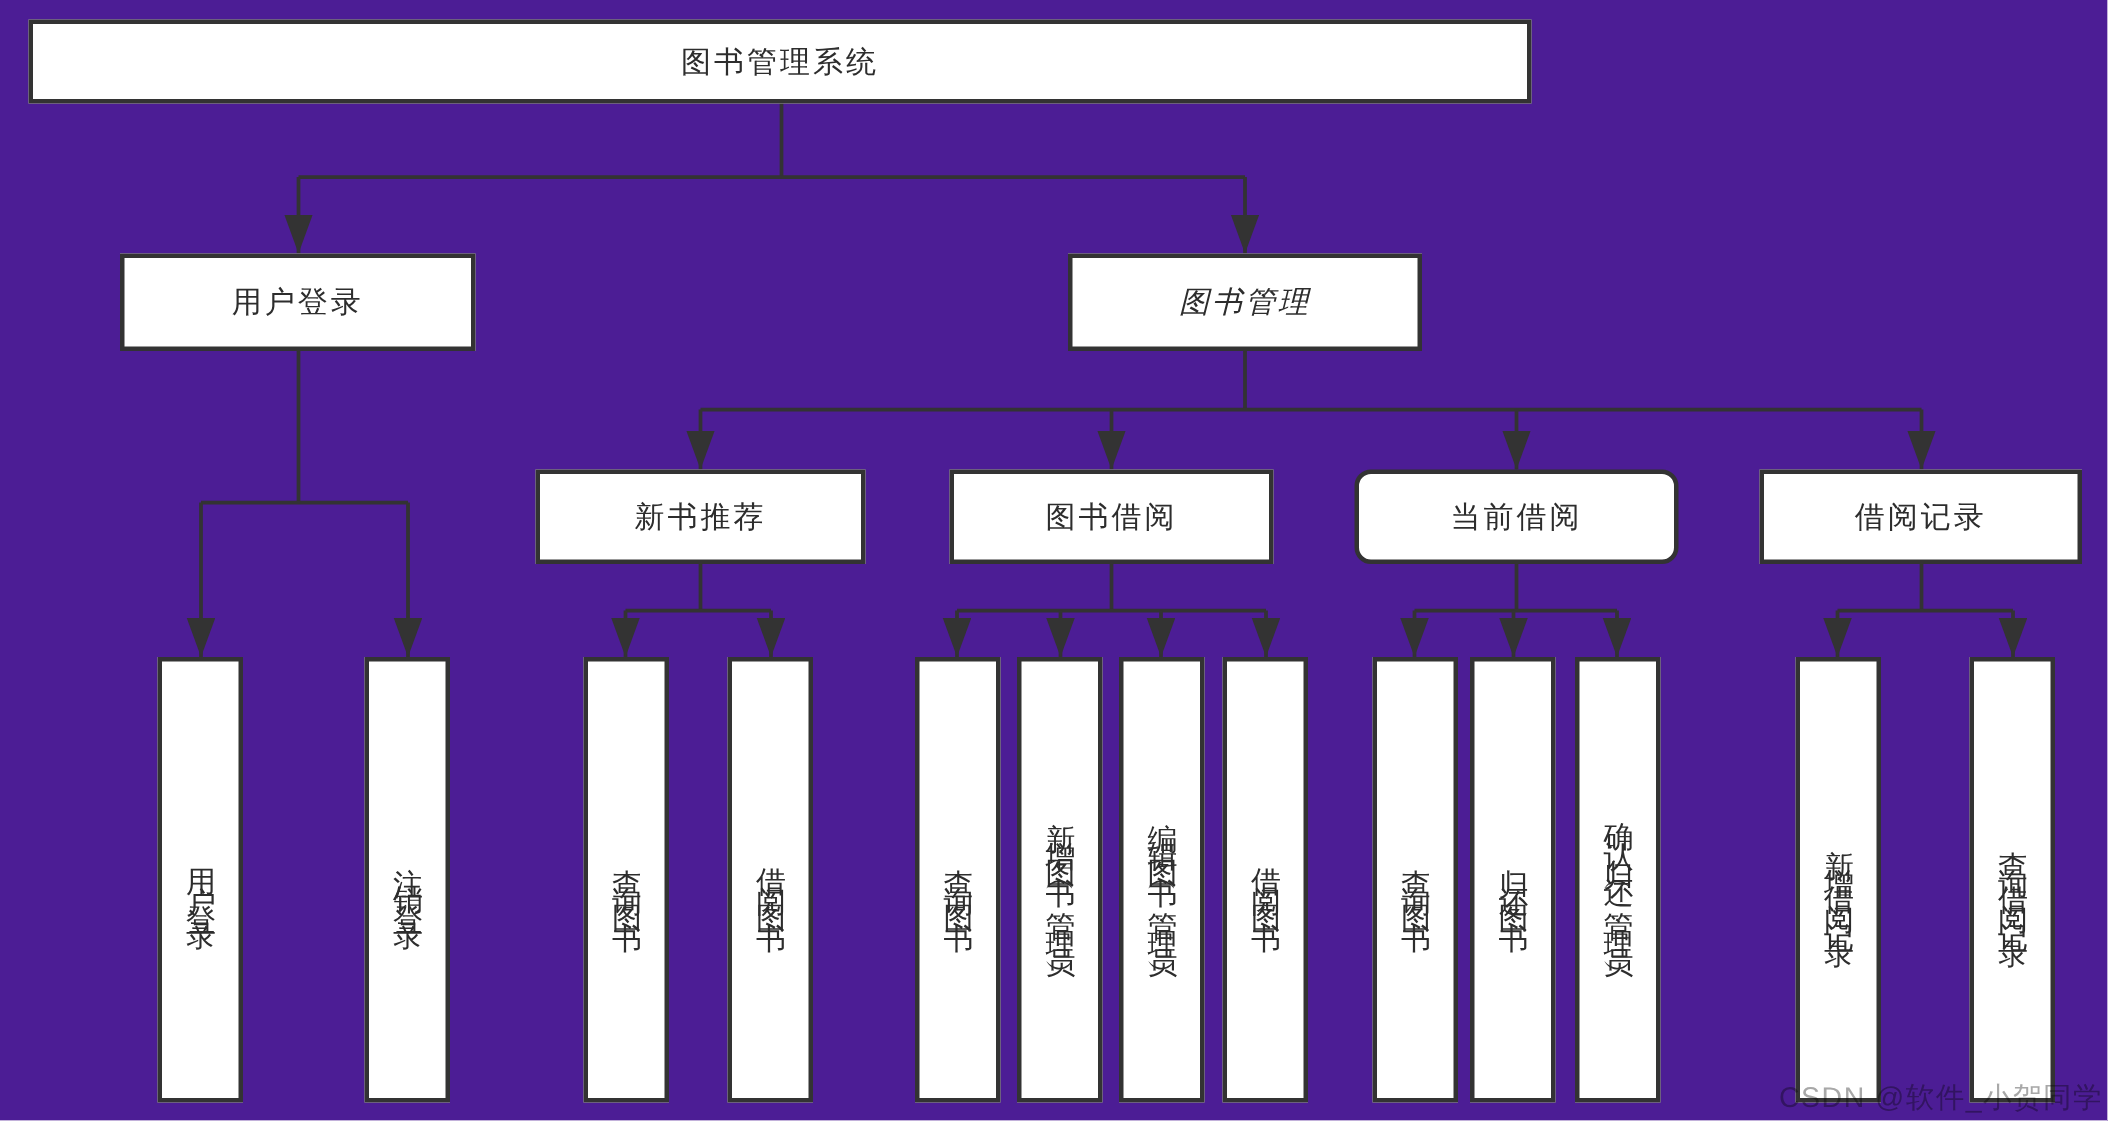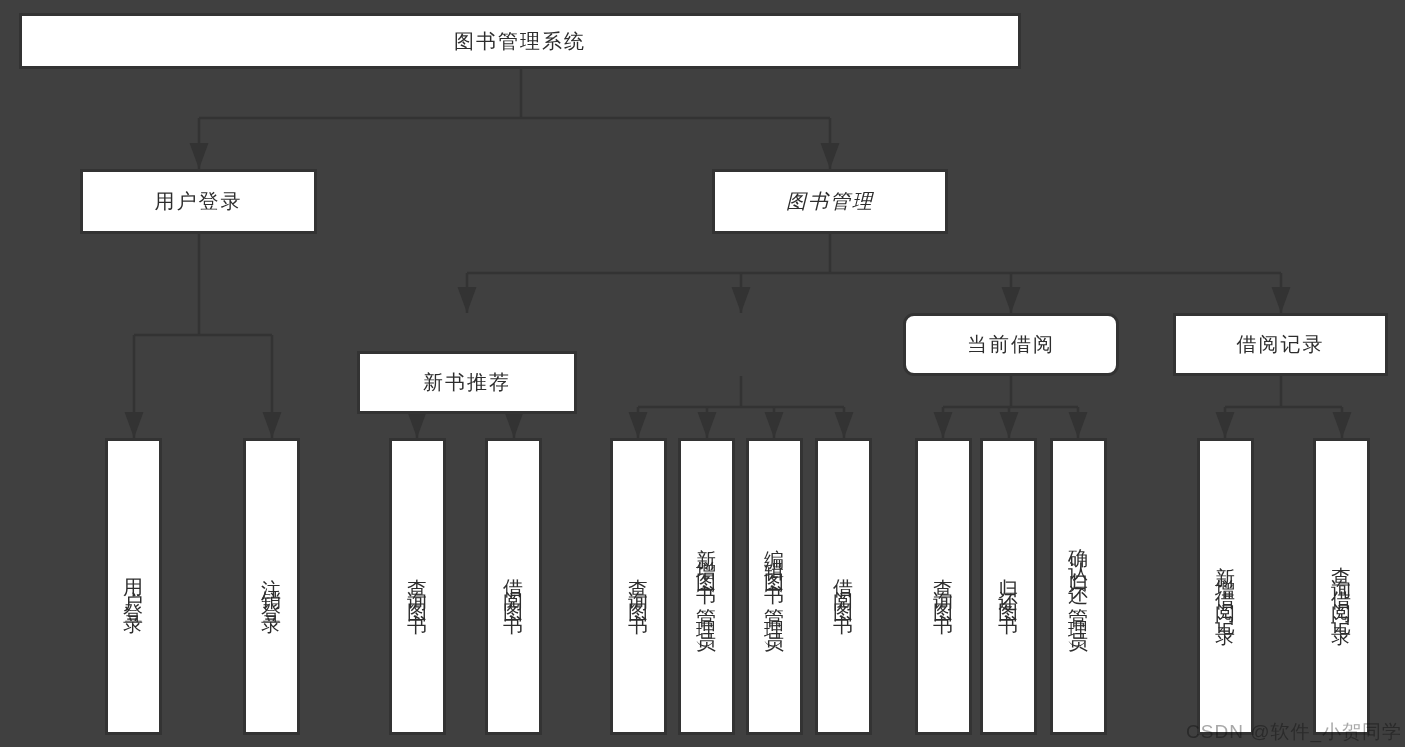--- a/index.html
+++ b/index.html
@@ -1,19 +1,19 @@
 <!DOCTYPE html>
 <html><head>
 <meta charset="utf-8">
 <style>
   html, body { margin: 0; padding: 0; background: #ffffff; }
   #canvas {
     position: relative;
     width: 1405px; height: 747px;
-    background: #404040;
+    background: #4c1d95;
     font-family: "Liberation Sans", sans-serif;
     overflow: hidden;
   }
   #wires { position: absolute; left: 0; top: 0; width: 1405px; height: 747px; }
   .hbox {
     position: absolute;
     box-sizing: border-box;
     border: 3px solid #333333;
     background: #ffffff;
     display: flex; align-items: center; justify-content: center;
@@ -110,21 +110,22 @@
       <line x1="1225" y1="407" x2="1225" y2="438" marker-end="url(#ah)"></line>
       <line x1="1342" y1="407" x2="1342" y2="438" marker-end="url(#ah)"></line>
     </g>
   </svg>
 
   <div class="hbox" style="left:19px; top:13px; width:1002px; height:56px;">图书管理系统</div>
 
   <div class="hbox" style="left:80px; top:169px; width:237px; height:65px;">用户登录</div>
   <div class="hbox" style="left:712px; top:169px; width:236px; height:65px;font-style:italic;">图书管理</div>
 
-  <div class="hbox" style="left:357px; top:313px; width:220px; height:63px;margin-top:38px;">新书推荐</div>
+  <div class="hbox" style="left:357px; top:313px; width:220px; height:63px;">新书推荐</div>
+  <div class="hbox" style="left:633px; top:313px; width:216px; height:63px;">图书借阅</div>
   <div class="hbox" style="left:903px; top:313px; width:216px; height:63px;border-radius:11px;">当前借阅</div>
   <div class="hbox" style="left:1173px; top:313px; width:215px; height:63px;">借阅记录</div>
 
   <div class="vbox" style="left:105px;">
     <span class="vtext">用户登录</span>
   </div>
   <div class="vbox" style="left:243px;">
     <span class="vtext">注销登录</span>
   </div>
 

